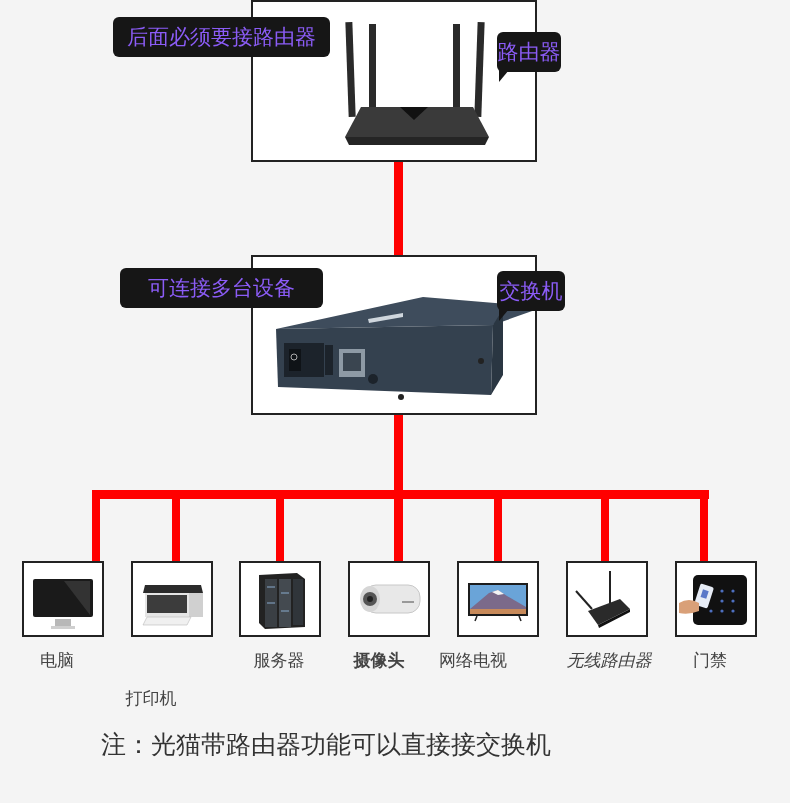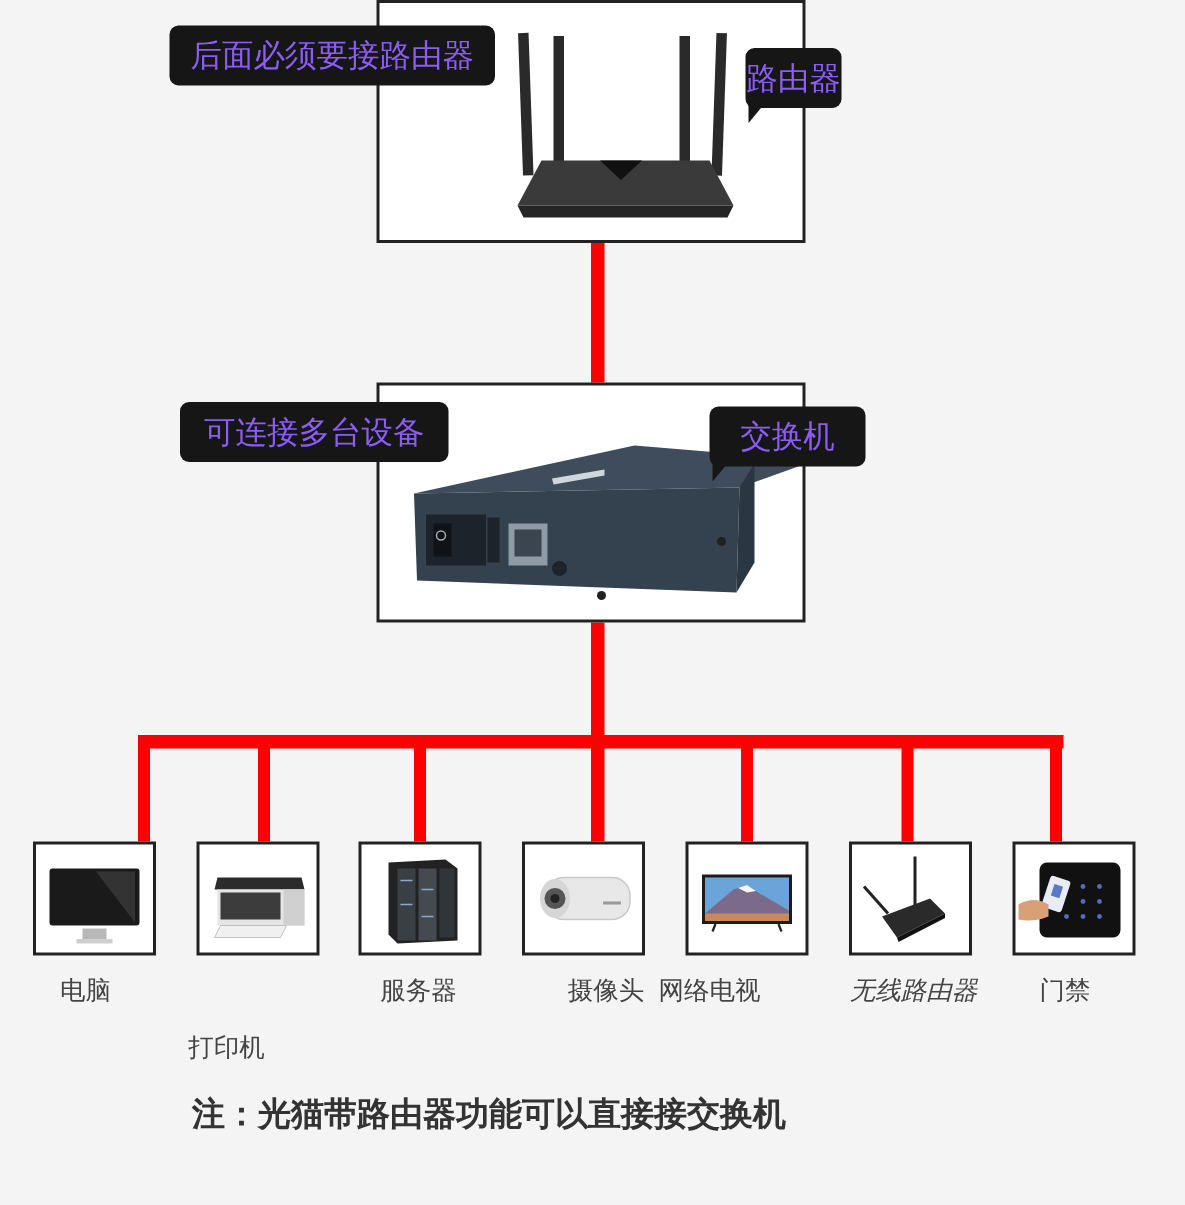--- a/index.html
+++ b/index.html
@@ -6,21 +6,21 @@
   body{width:790px;height:803px;background:#f4f4f4;position:relative;overflow:hidden;
        font-family:"DejaVu Sans","Liberation Sans",sans-serif;}
   .red{position:absolute;background:#ff0000;}
   .box{position:absolute;background:#fff;border:2px solid #222;box-sizing:border-box;}
   .bubble{position:absolute;background:#161616;color:#8b5cf6;border-radius:6px;
           font-size:21px;line-height:40px;text-align:center;white-space:nowrap;}
   .bubble.tail::after{content:"";position:absolute;left:2px;bottom:-10px;width:0;height:0;
           border-left:0 solid transparent;border-right:10px solid transparent;border-top:12px solid #161616;}
   .dev{position:absolute;width:82px;height:76px;}
   .dev-label{position:absolute;top:649px;font-size:17px;color:#444;text-align:center;width:110px;white-space:nowrap;}
-  .note{position:absolute;left:0;width:652px;top:728px;text-align:center;font-size:22px;color:#333;font-weight:bold;}
+  .note{position:absolute;left:0;width:652px;top:728px;text-align:center;font-size:25px;color:#333;}
   svg{display:block;}
 </style>
 </head>
 <body>
 
 <div class="red" style="left:394px;top:0;width:9px;height:4px;"></div>
 <div class="red" style="left:394px;top:160px;width:9px;height:97px;"></div>
 <div class="red" style="left:394px;top:413px;width:9px;height:85px;"></div>
 <div class="red" style="left:92px;top:490px;width:617px;height:9px;"></div>
 <div class="red" style="left:92px;top:490px;width:8px;height:72px;"></div>
@@ -55,22 +55,22 @@
     <circle cx="41" cy="100" r="3" fill="none" stroke="#aaa" stroke-width="1"></circle>
     <rect x="72" y="88" width="8" height="30" fill="#1c232b"></rect>
     <rect x="86" y="92" width="26" height="28" fill="#8e9aa5"></rect>
     <rect x="90" y="96" width="18" height="18" fill="#3a4550"></rect>
     <circle cx="120" cy="122" r="5" fill="#1c232b"></circle>
     <circle cx="148" cy="140" r="3" fill="#222"></circle>
     <circle cx="228" cy="104" r="3" fill="#222"></circle>
     <polygon points="115,62 150,56 150,60 116,66" fill="#cfd6dd"></polygon>
   </svg>
 </div>
-<div class="bubble" style="left:120px;top:268px;width:179px;">可连接多台设备</div>
-<div class="bubble tail" style="left:473px;top:271px;width:104px;">交换机</div>
+<div class="bubble" style="left:120px;top:268px;width:203px;">可连接多台设备</div>
+<div class="bubble tail" style="left:497px;top:271px;width:68px;">交换机</div>
 
 <div class="box dev" style="left:22px;top:561px;">
   <svg width="78" height="72" viewBox="0 0 78 72">
     <rect x="9" y="16" width="60" height="38" rx="2" fill="#1a1a1a"></rect>
     <polygon points="40,18 66,18 66,52" fill="#333"></polygon>
     <rect x="31" y="56" width="16" height="7" fill="#b8b8b8"></rect>
     <rect x="27" y="63" width="24" height="3" fill="#cfcfcf"></rect>
   </svg>
 </div>
 <div class="box dev" style="left:131px;top:561px;">
@@ -136,18 +136,18 @@
     </g>
     <rect x="20" y="22" width="14" height="22" rx="2" fill="#e7ecf5" transform="rotate(18 27 33)"></rect>
     <rect x="24" y="27" width="6" height="8" fill="#5a78c8" transform="rotate(18 27 33)"></rect>
     <path d="M2,40 Q12,34 22,40 L22,48 Q12,52 2,50 Z" fill="#d9a078"></path>
   </svg>
 </div>
 
 <div class="dev-label" style="left:2px;">电脑</div>
 <div class="dev-label" style="left:96px;margin-top:38px;">打印机</div>
 <div class="dev-label" style="left:224px;text-align:center;">服务器</div>
-<div class="dev-label" style="left:349px;">摄像头</div>
+<div class="dev-label" style="left:324px;font-weight:bold;">摄像头</div>
 <div class="dev-label" style="left:418px;">网络电视</div>
 <div class="dev-label" style="left:554px;font-style:italic;">无线路由器</div>
 <div class="dev-label" style="left:655px;">门禁</div>
 
 <div class="note">注：光猫带路由器功能可以直接接交换机</div>
 
 </body></html>

